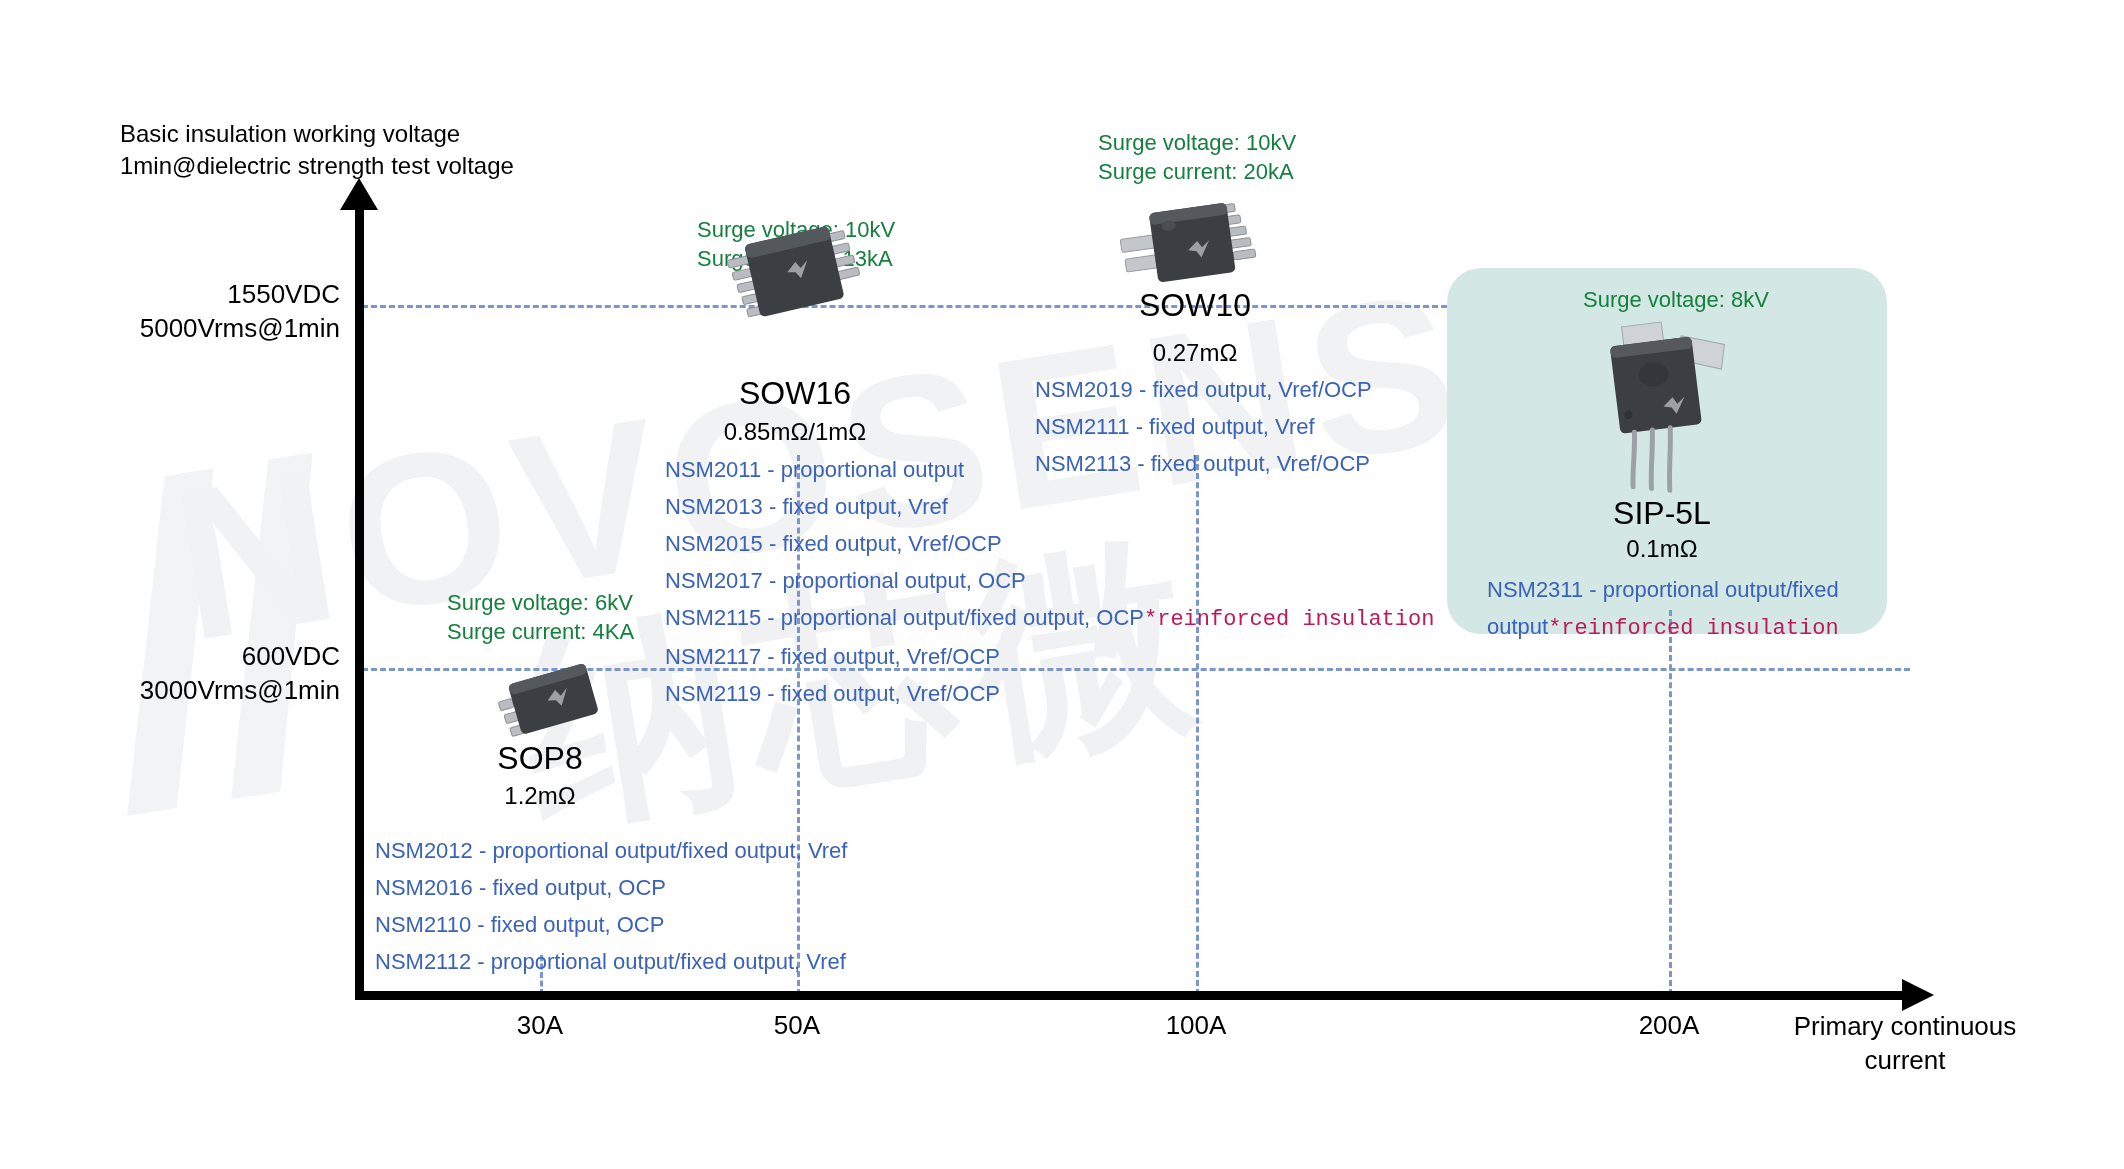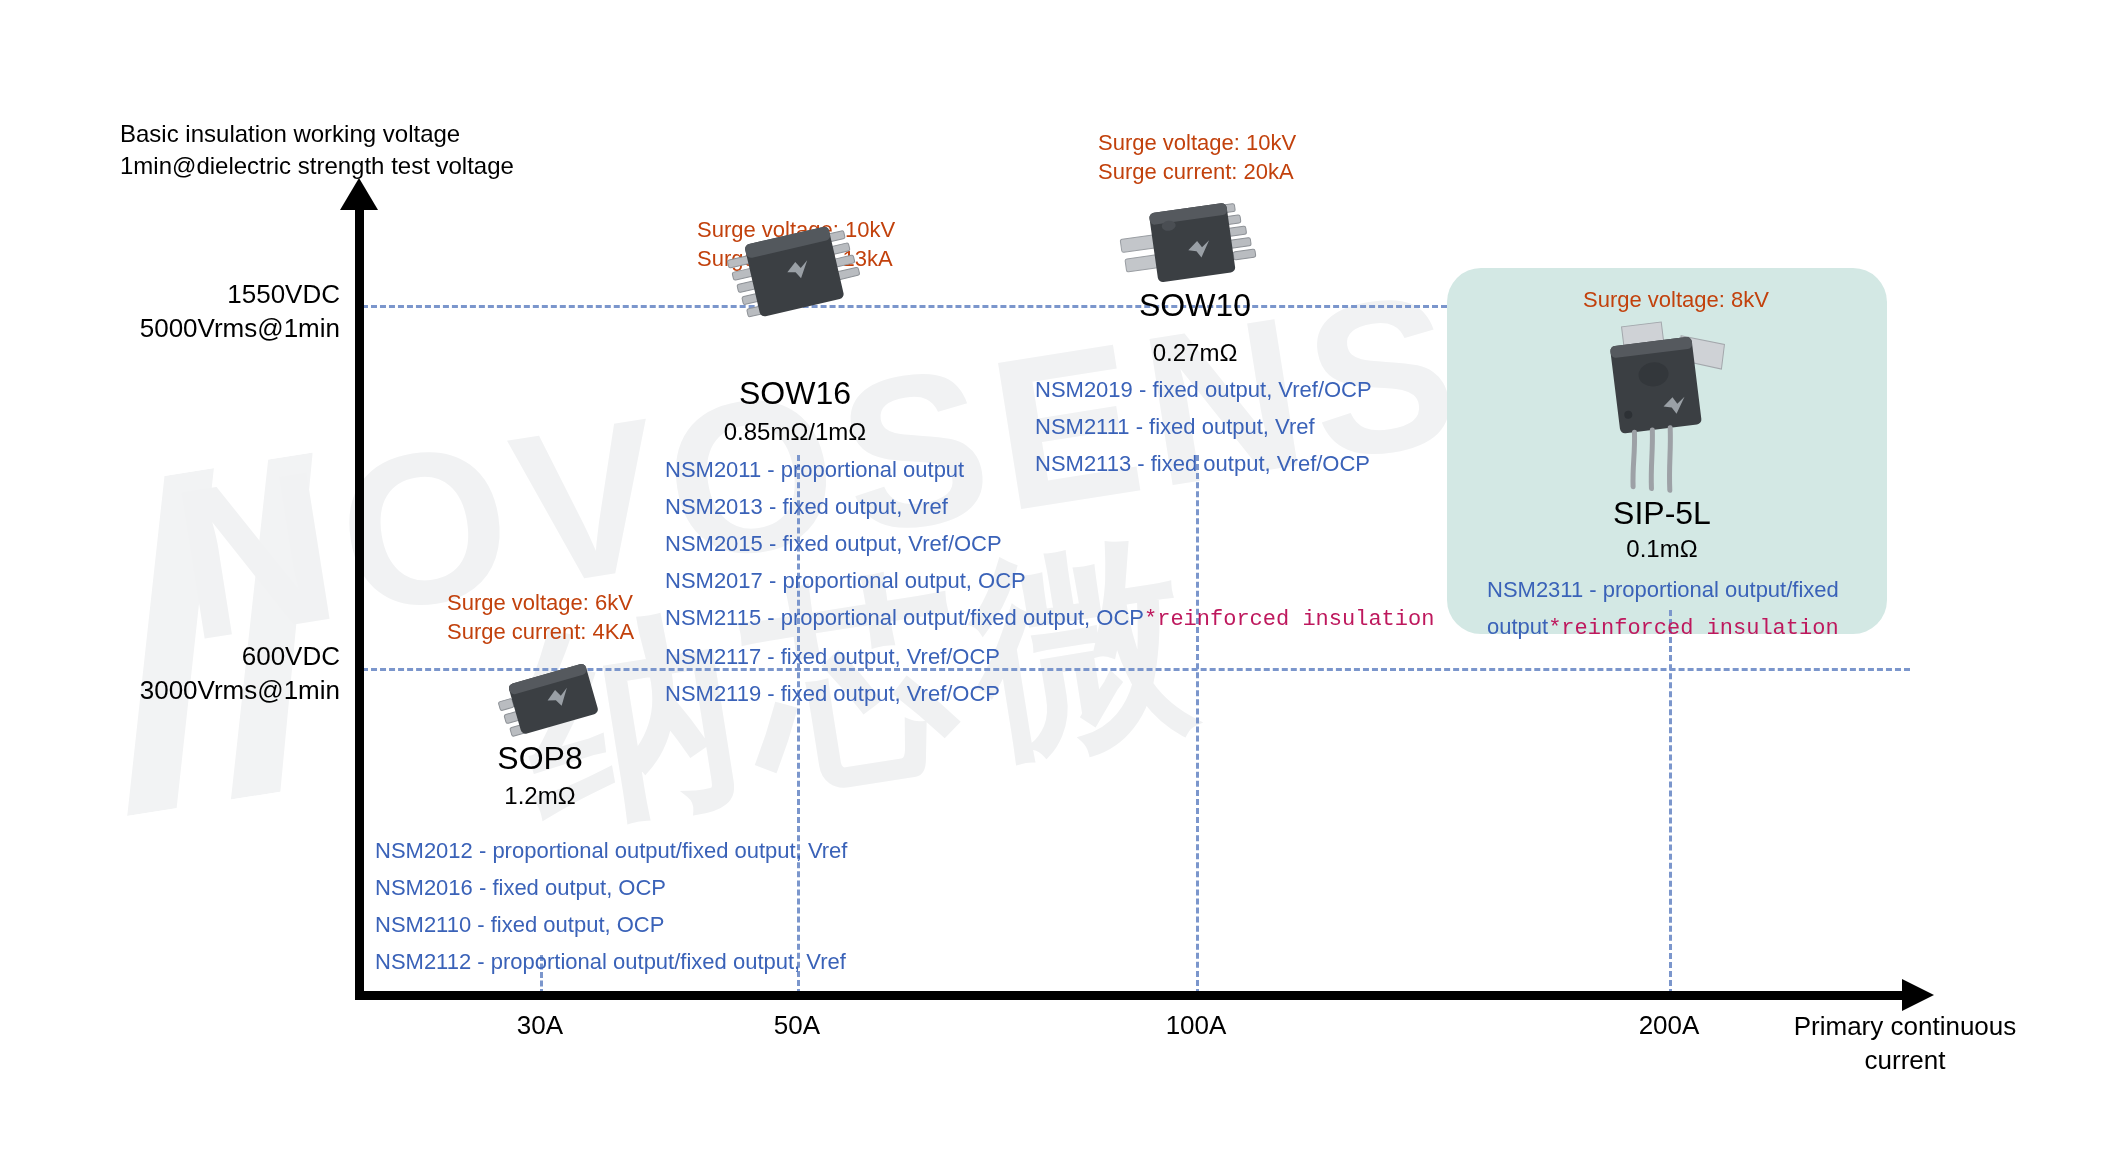--- a/index.html
+++ b/index.html
@@ -38,21 +38,21 @@
                 line-height:1.3;white-space:pre-line;}
   #y-tick-1{left:20px;top:278px;width:320px;}
   #y-tick-2{left:20px;top:640px;width:320px;}
   .x-tick-label{position:absolute;font-size:26px;text-align:center;width:140px;}
   #x-axis-title{position:absolute;left:1790px;top:1010px;width:230px;
                 font-size:26px;line-height:1.3;text-align:center;}
 
   
   .pkg-name{position:absolute;font-size:32px;text-align:center;width:300px;}
   .pkg-res{position:absolute;font-size:24px;text-align:center;width:300px;}
-  .surge{position:absolute;font-size:22px;color:#c2410c;line-height:1.32;
+  .surge{position:absolute;font-size:22px;color:#15803d;line-height:1.32;
          white-space:pre-line;}
   .partlist{position:absolute;font-size:22px;color:#3a62b8;line-height:1.68;}
   .partlist div{white-space:nowrap;}
   .rein{color:#be185d;font-family:Liberation Mono, monospace;}
 
   
   #sip-card{position:absolute;left:1447px;top:268px;width:440px;height:366px;
             background:#d3e8e4;border-radius:34px;}
 
   

